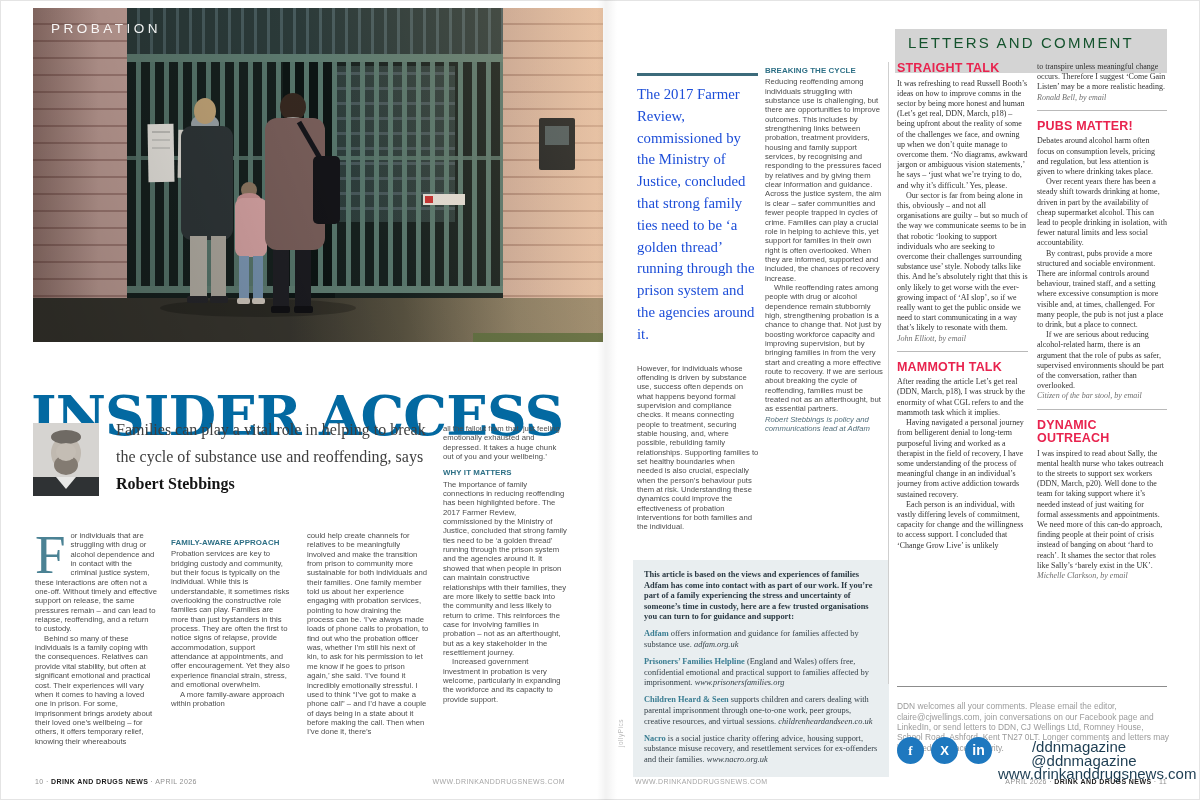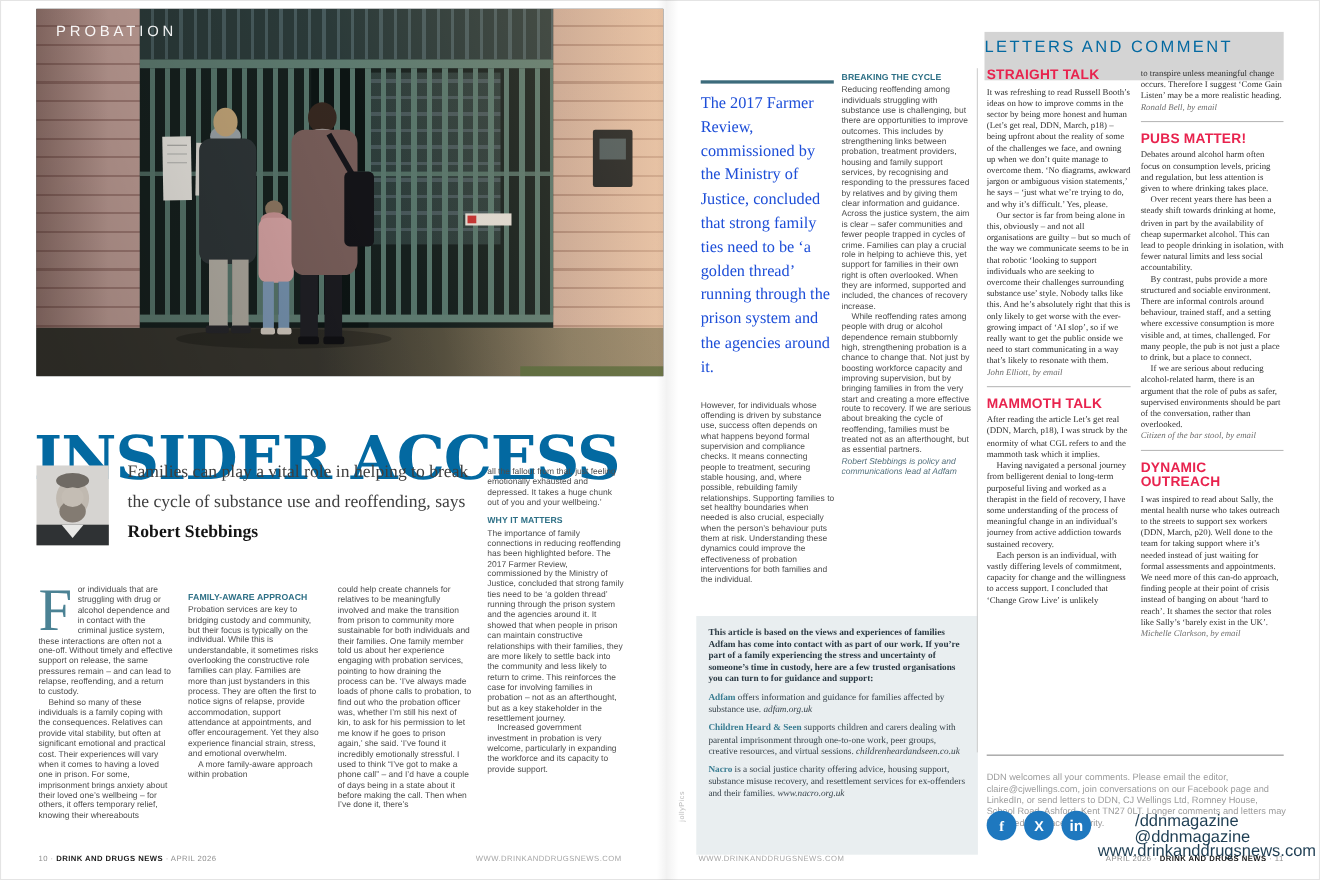--- a/index.html
+++ b/index.html
@@ -69,22 +69,22 @@
     font-size:8.4px;line-height:10.6px;color:#333f47;overflow:hidden}
   .infobox .intro{font-weight:700;color:#2b3a44;margin:0}
   .org{margin:6.5px 0 0}
   .orgname{font-weight:700;color:#3a7d92}
   .orgurl{font-style:italic}
   .photo-credit{left:617px;top:747px;transform:rotate(-90deg);transform-origin:left top;
     font-size:6.5px;color:#b8b8b8;letter-spacing:.5px}
 
   
   .letters-band{left:895px;top:17px;width:272px;height:44px;background:#d4d4d4;
-    color:#0369a1;font-size:15px;letter-spacing:2.2px;line-height:28px;
-    box-sizing:border-box;font-weight:400}
+    color:#14532d;font-size:15px;letter-spacing:2.2px;line-height:28px;
+    padding-left:13px;box-sizing:border-box;font-weight:400}
   .vrule{left:888px;top:62px;width:1px;height:622px;background:#cfcfcf}
   .lcol{top:62px;font-family:"Liberation Serif",serif;font-size:8px;line-height:10.2px;
     color:#323232;height:614px;overflow:hidden}
   .lc1{left:897px;width:131px}
   .lc2{left:1037px;width:130px}
   .ltitle{font-family:"Liberation Sans",sans-serif;font-weight:700;font-size:12.5px;
     line-height:13.5px;color:#e8234e;margin:0 0 3px;letter-spacing:.2px}
   .lsig{font-style:italic;color:#6e6e6e}
   .lrule{border:0;border-top:1px solid #b9b9b9;margin:7.5px 0 8.5px}
   .note-rule{left:897px;top:686px;width:270px;height:1px;background:#8c8c8c}
@@ -214,20 +214,21 @@
   <div class="abs midcol midtext">
     <h3 class="sechead" style="margin-top:4px">BREAKING THE CYCLE</h3>
     <p class="p">Reducing reoffending among individuals struggling with substance use is challenging, but there are opportunities to improve outcomes. This includes by strengthening links between probation, treatment providers, housing and family support services, by recognising and responding to the pressures faced by relatives and by giving them clear information and guidance. Across the justice system, the aim is clear – safer communities and fewer people trapped in cycles of crime. Families can play a crucial role in helping to achieve this, yet support for families in their own right is often overlooked. When they are informed, supported and included, the chances of recovery increase.</p>
     <p class="p ind">While reoffending rates among people with drug or alcohol dependence remain stubbornly high, strengthening probation is a chance to change that. Not just by boosting workforce capacity and improving supervision, but by bringing families in from the very start and creating a more effective route to recovery. If we are serious about breaking the cycle of reoffending, families must be treated not as an afterthought, but as essential partners.</p>
     <p class="p byline">Robert Stebbings is policy and communications lead at Adfam</p>
   </div>
 
   <div class="abs infobox">
     <p class="intro">This article is based on the views and experiences of families Adfam has come into contact with as part of our work. If you’re part of a family experiencing the stress and uncertainty of someone’s time in custody, here are a few trusted organisations you can turn to for guidance and support:</p>
     <p class="org"><span class="orgname">Adfam</span><span> offers information and guidance for families affected by substance use. </span><span class="orgurl">adfam.org.uk</span></p>
+    <p class="org"><span class="orgname">Prisoners’ Families Helpline</span><span> (England and Wales) offers free, confidential emotional and practical support to families affected by imprisonment. </span><span class="orgurl">www.prisonersfamilies.org</span></p>
     <p class="org"><span class="orgname">Children Heard &amp; Seen</span><span> supports children and carers dealing with parental imprisonment through one-to-one work, peer groups, creative resources, and virtual sessions. </span><span class="orgurl">childrenheardandseen.co.uk</span></p>
     <p class="org"><span class="orgname">Nacro</span><span> is a social justice charity offering advice, housing support, substance misuse recovery, and resettlement services for ex-offenders and their families. </span><span class="orgurl">www.nacro.org.uk</span></p>
   </div>
   <div class="abs photo-credit">jollyPics</div>
 
   <h2 class="abs letters-band">LETTERS AND COMMENT</h2>
   <div class="abs vrule"></div>
 
   <div class="abs lcol lc1">
     <h3 class="ltitle">STRAIGHT TALK</h3>

